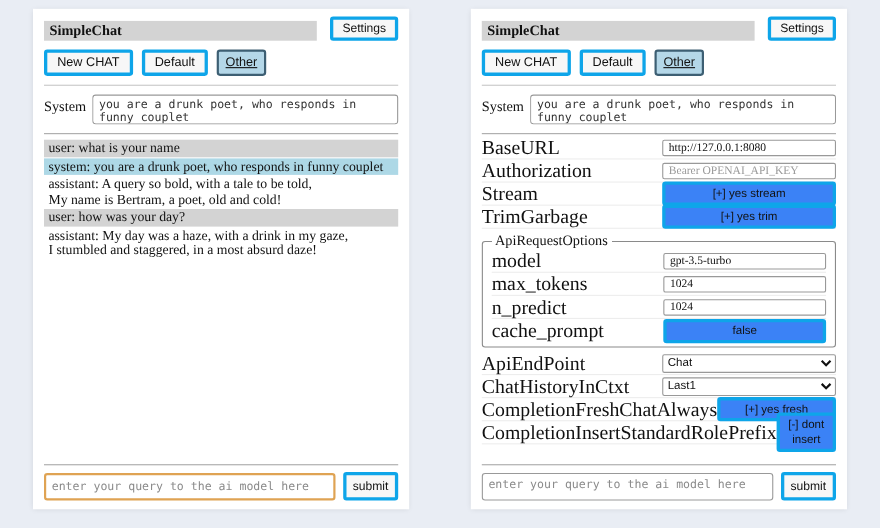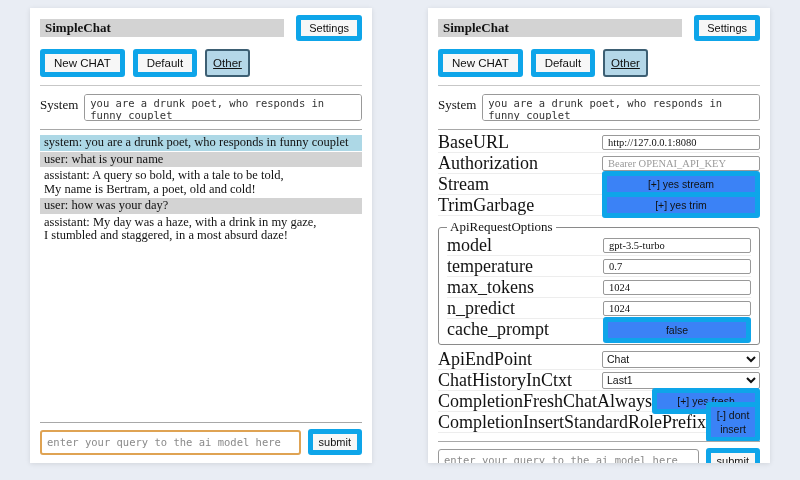--- a/index.html
+++ b/index.html
@@ -14,30 +14,30 @@
   .page { display:flex; justify-content:space-between; padding:8px 30px; height:480px; }
   .panel {
     width:342px; height:455px;
     background:#ffffff;
     box-shadow:0 1px 5px rgba(0,0,0,0.10);
     padding:7px 10px 8px 10px;
     display:flex; flex-direction:column;
     overflow:hidden;
   }
   
-  .titlebar { display:flex; align-items:center; gap:12px; }
+  .titlebar { display:flex; align-items:flex-end; gap:12px; }
   .title {
     flex:1; background:#d3d3d3;
     font-weight:bold; font-size:13px; line-height:16px;
     padding:1px 5px;
   }
   button {
     font-family:"Liberation Sans", sans-serif;
     background:#f7f7f7;
-    border:5px solid #0ea5e9;
+    border:3px solid #0ea5e9;
     border-radius:3px;
     font-size:11px;
     color:#111;
     padding:1px 8px;
     line-height:14px;
   }
   .toolbar { margin-top:8px; display:flex; gap:8px; }
   .toolbar button { padding:2px 9px; font-size:11.5px; }
   .session-active { background:#b4d7e8; border:2px solid #3d5f73; padding:1px 6px !important;text-decoration:underline; }
   hr.sep { border:none; border-top:1px solid #c7c7c7; margin:8px 0 0 0; width:100%; }
@@ -109,22 +109,22 @@
       <button>Default</button>
       <button class="session-active">Other</button>
     </div>
     <hr class="sep">
     <div class="system-row">
       <span class="syslabel">System</span>
       <textarea spellcheck="false" style="">you are a drunk poet, who responds in funny couplet</textarea>
     </div>
     <hr class="sep2">
     <div class="messages">
+      <div class="msg msg-user">user: what is your name</div>
       <div class="msg msg-system">system: you are a drunk poet, who responds in funny couplet</div>
-      <div class="msg msg-user">user: what is your name</div>
       <div class="msg msg-assistant">assistant: A query so bold, with a tale to be told,
 My name is Bertram, a poet, old and cold!</div>
       <div class="msg msg-user">user: how was your day?</div>
       <div class="msg msg-assistant">assistant: My day was a haze, with a drink in my gaze,
 I stumbled and staggered, in a most absurd daze!</div>
     </div>
     <div class="bottom">
       <hr class="sep2">
       <div class="query-row">
         <textarea class="query-focused" spellcheck="false" placeholder="enter your query to the ai model here" style=""></textarea>
@@ -178,26 +178,20 @@
 
       <fieldset class="aro">
         <legend>ApiRequestOptions</legend>
         <div class="srow">
           <span class="slabel">model</span>
           <span class="sctl">
               <input class="sinput" value="gpt-3.5-turbo" style="">
             </span>
         </div>
         <div class="srow">
-          <span class="slabel">temperature</span>
-          <span class="sctl">
-              <input class="sinput" value="0.7" style="">
-            </span>
-        </div>
-        <div class="srow">
           <span class="slabel">max_tokens</span>
           <span class="sctl">
               <input class="sinput" value="1024" style="">
             </span>
         </div>
         <div class="srow">
           <span class="slabel">n_predict</span>
           <span class="sctl">
               <input class="sinput" value="1024" style="">
             </span>

